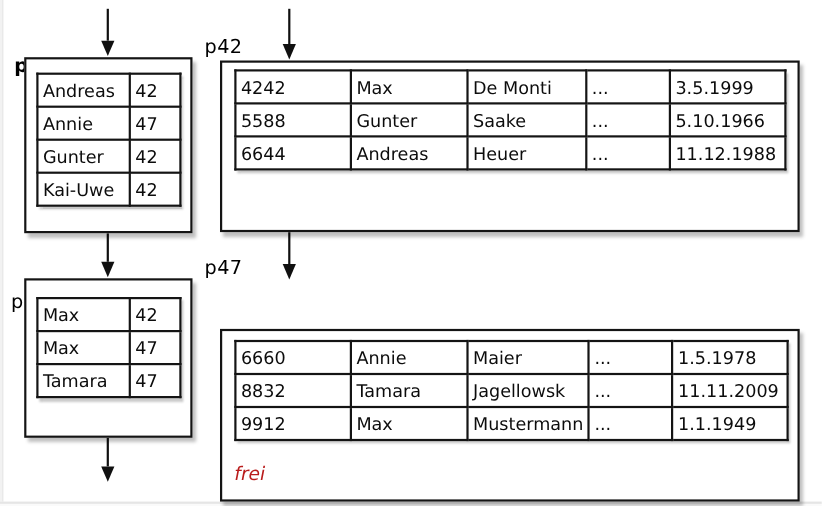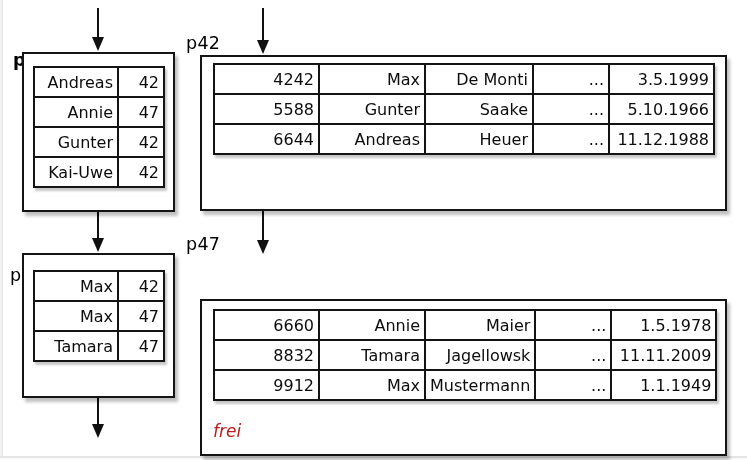--- a/index.html
+++ b/index.html
@@ -46,21 +46,21 @@
 
   
   table.tbl {
     position:absolute; border-collapse:collapse;
     background:#ffffff;
     box-shadow:2px 3px 2px rgba(0,0,0,0.22);
   }
   table.tbl td {
     border:2px solid #141414;
     height:30px; padding:0 4px;
-    font-size:16px; text-align:right; vertical-align:middle;
+    font-size:16px; text-align:left; vertical-align:middle;
     white-space:nowrap; color:#0c0c0c;
   }
   table.tbl-kv  td:nth-child(1){ width:84px; }
   table.tbl-kv  td:nth-child(2){ width:46px; }
   table.tbl-rec td:nth-child(1){ width:105px; }
   table.tbl-rec td:nth-child(2){ width:106px; }
   table.tbl-rec td:nth-child(3){ width:108px; }
   table.tbl-rec td:nth-child(4){ width:76px; }
   table.tbl-rec td:nth-child(5){ width:105px; }
 

